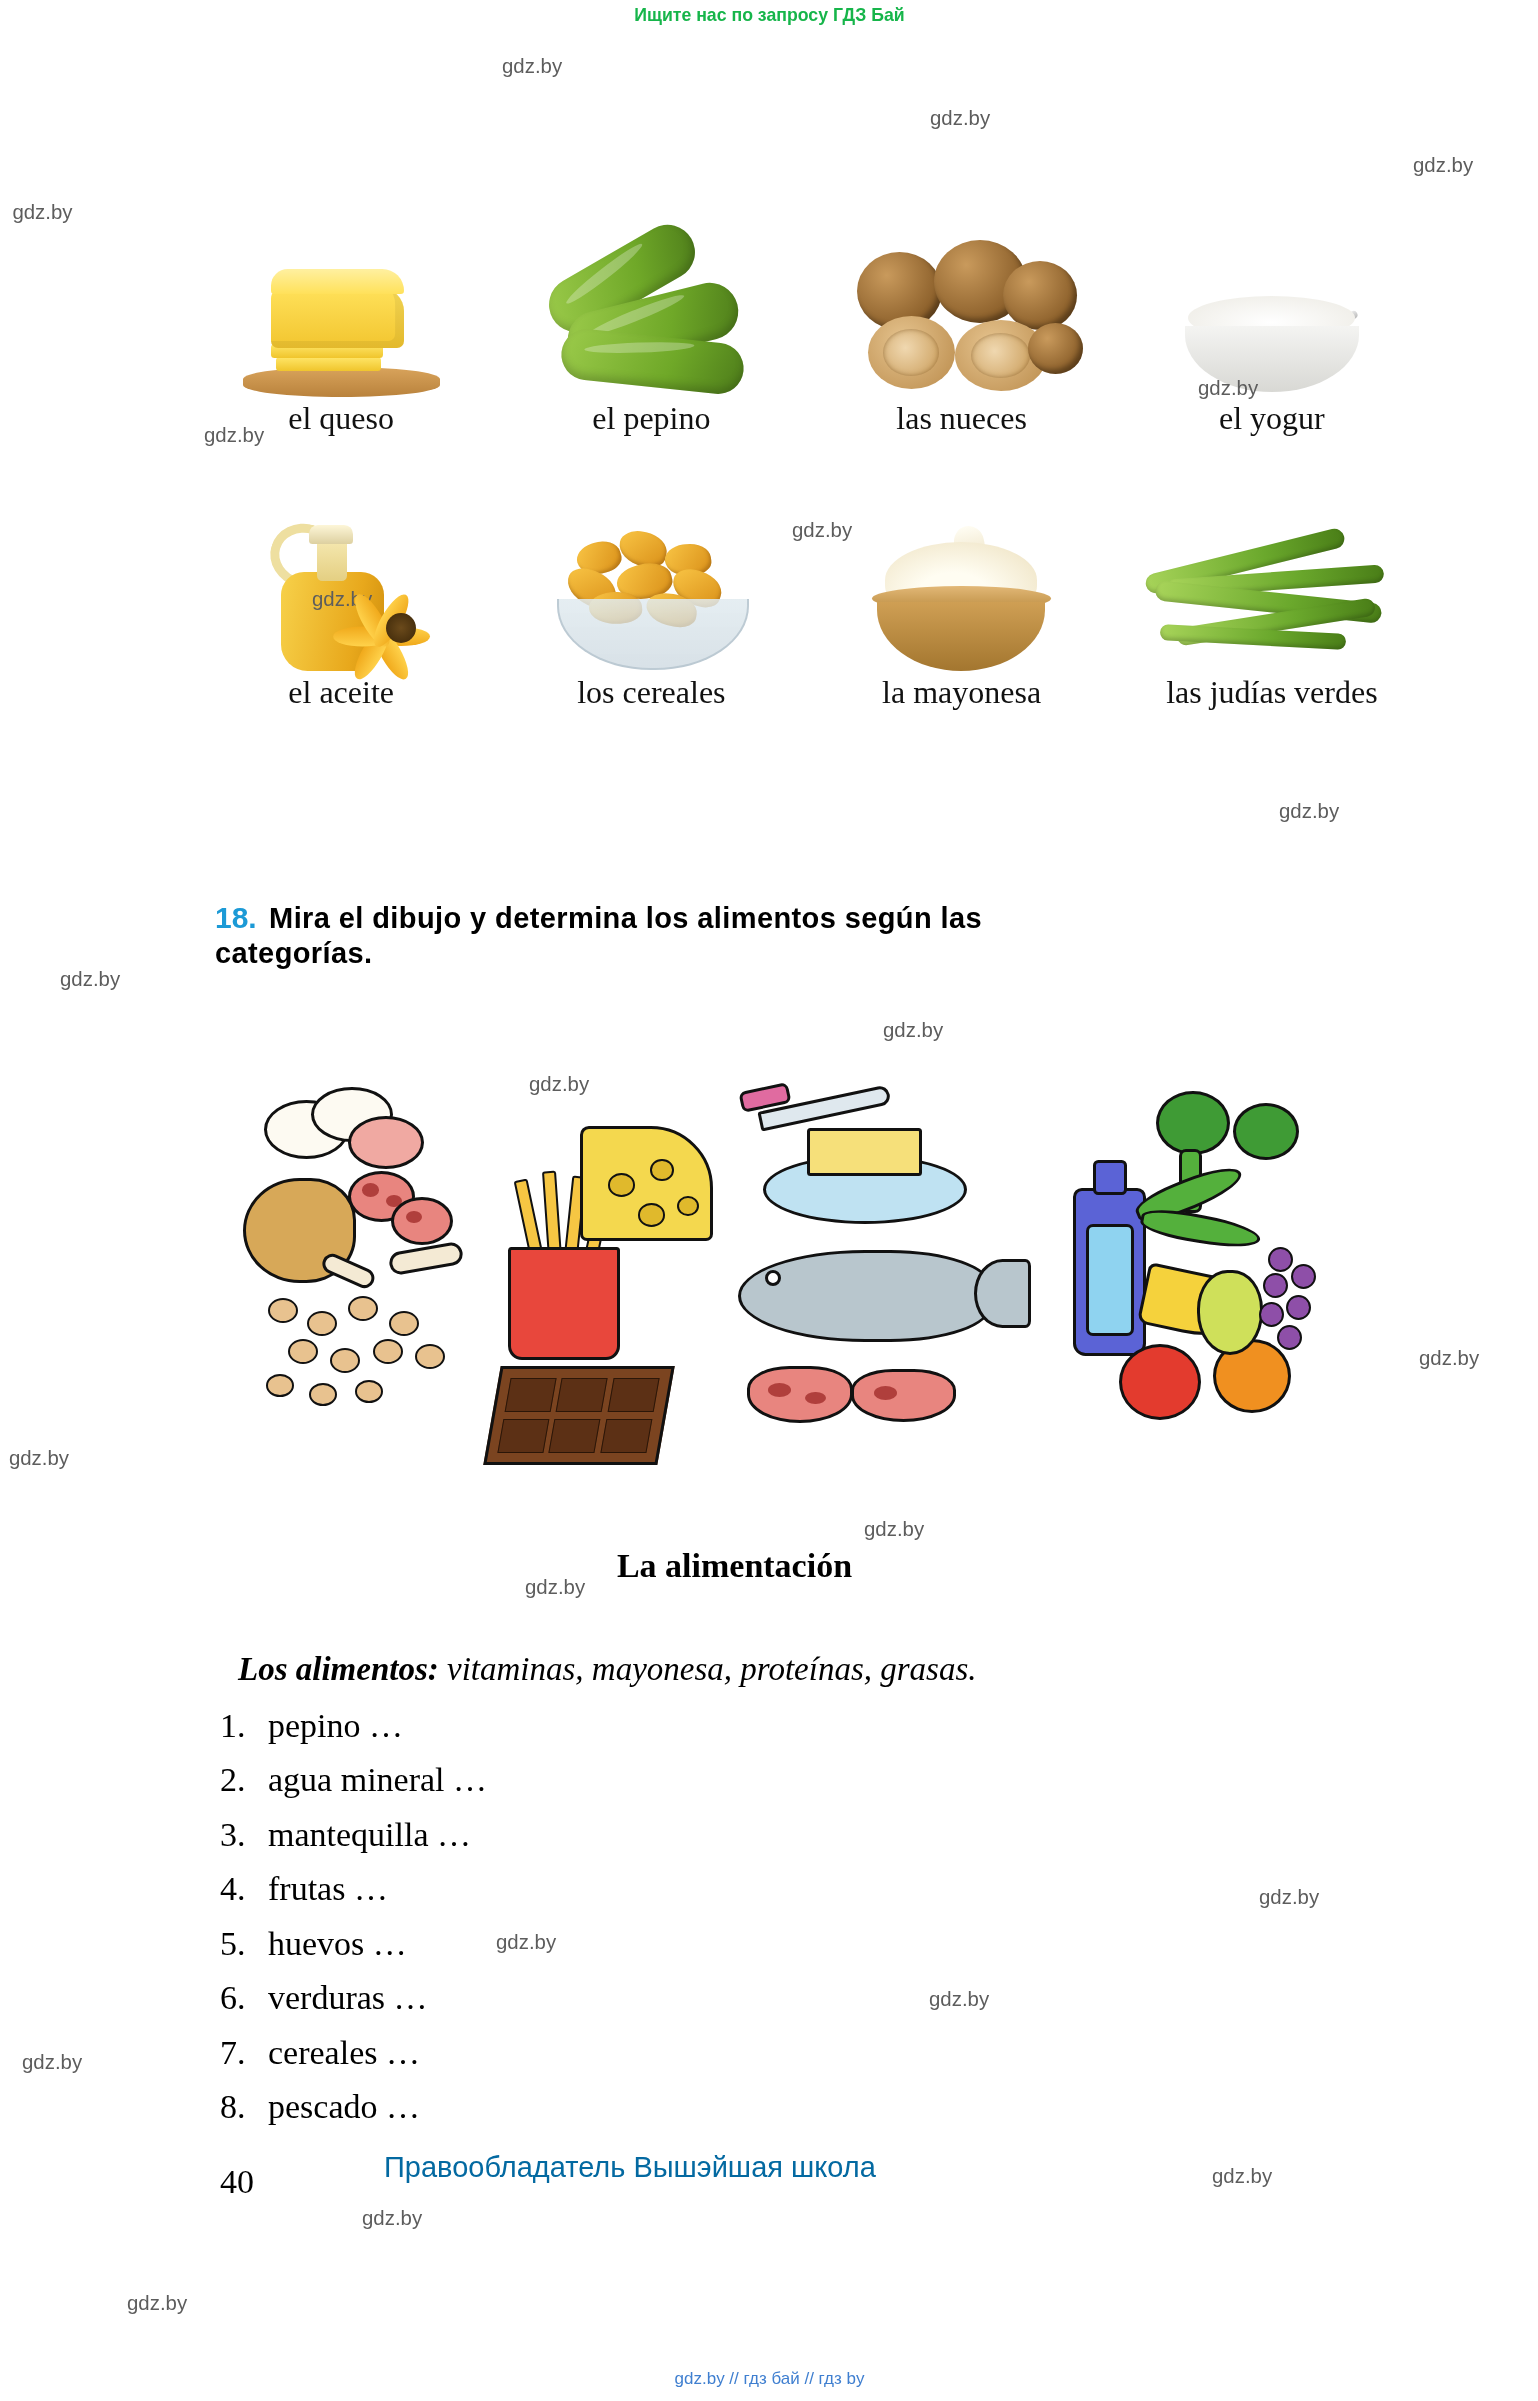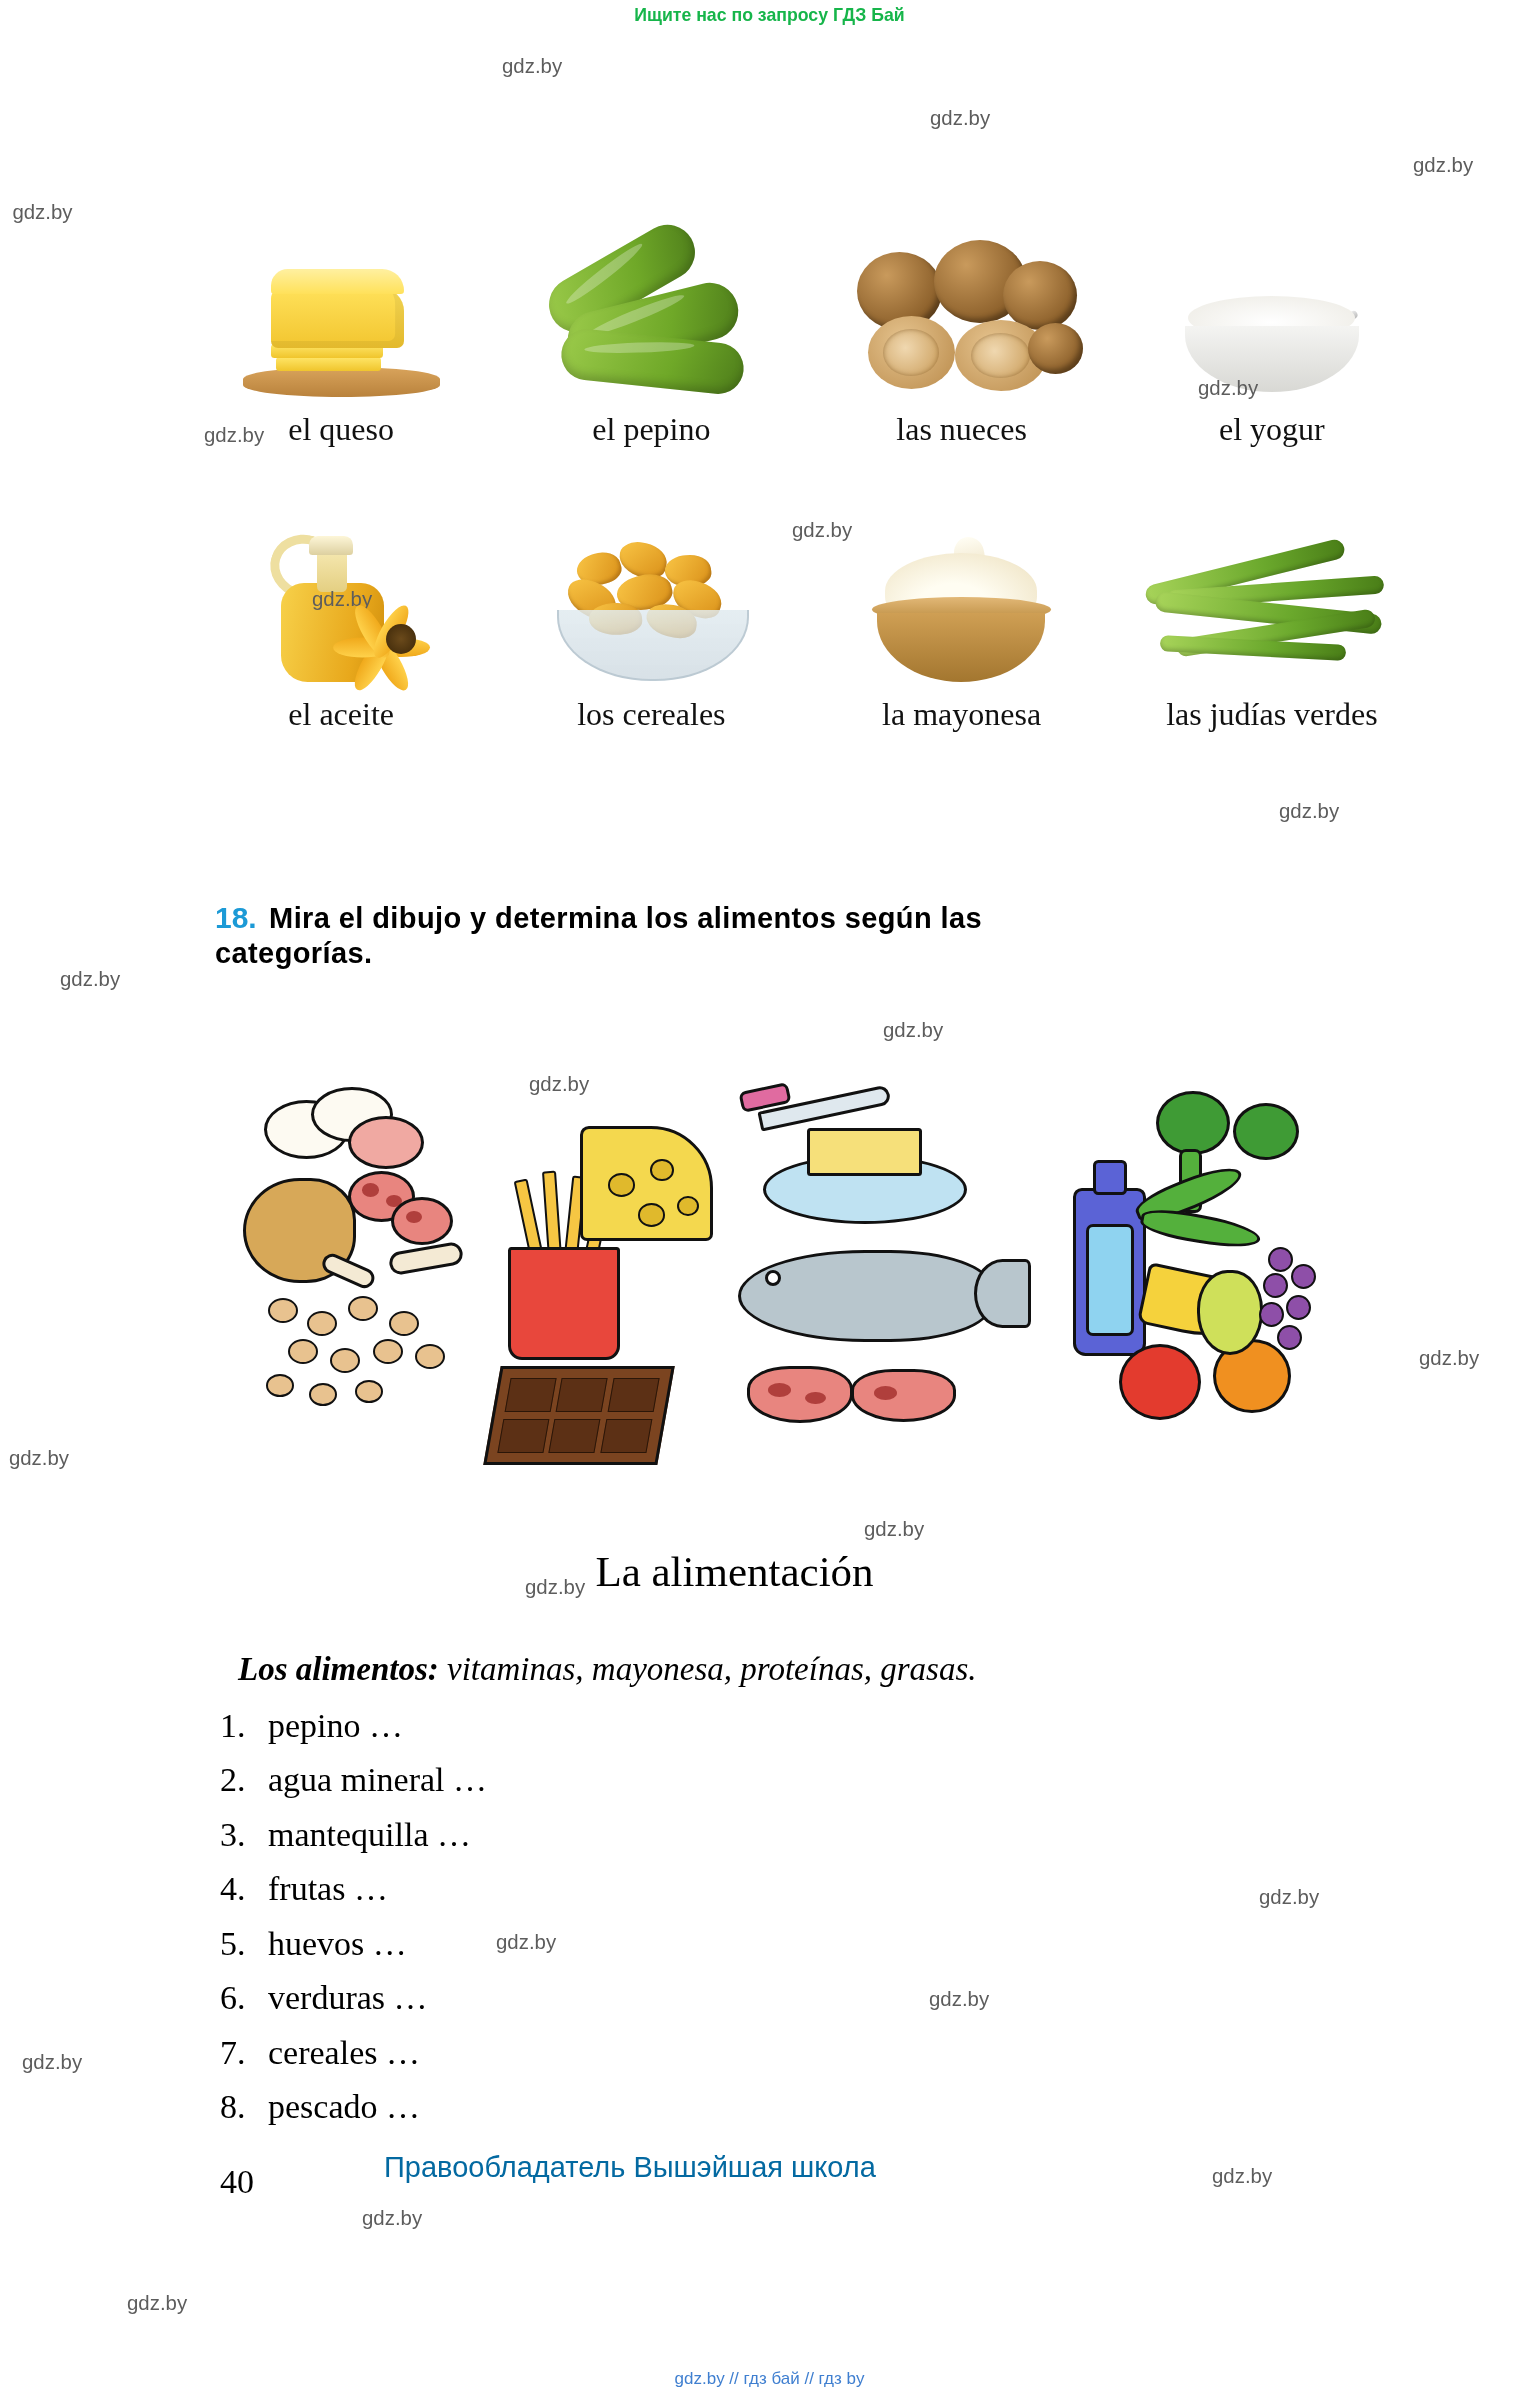--- a/index.html
+++ b/index.html
@@ -79,21 +79,21 @@
   .vocab-img {
     height: 177px;
     width: 100%;
     display: flex;
     align-items: flex-end;
     justify-content: center;
   }
   .vocab-label {
     font-size: 32px;
     color: #111;
-    margin-top: 12px;
+    margin-top: 1px;
     white-space: nowrap;
   }
 
   
   .ex-block {
     position: absolute;
     left: 215px;
     top: 899px;
     width: 1219px;
   }
@@ -129,22 +129,22 @@
     height: 434px;
   }
 
   
   .alimentacion-title {
     position: absolute;
     left: 0;
     top: 1547px;
     width: 1469px;
     text-align: center;
-    font-size: 43px;
-    font-weight: normal;
+    font-size: 34px;
+    font-weight: bold;
     color: #000;
   }
   .alimentos-line {
     position: absolute;
     left: 238px;
     top: 1651px;
     font-style: italic;
     font-size: 33px;
     color: #000;
     white-space: nowrap;

